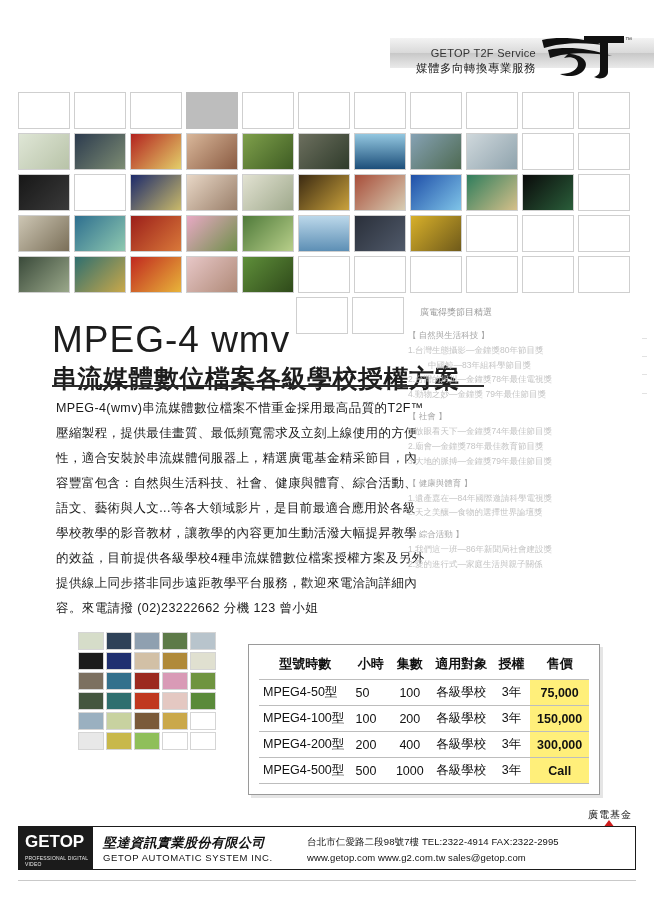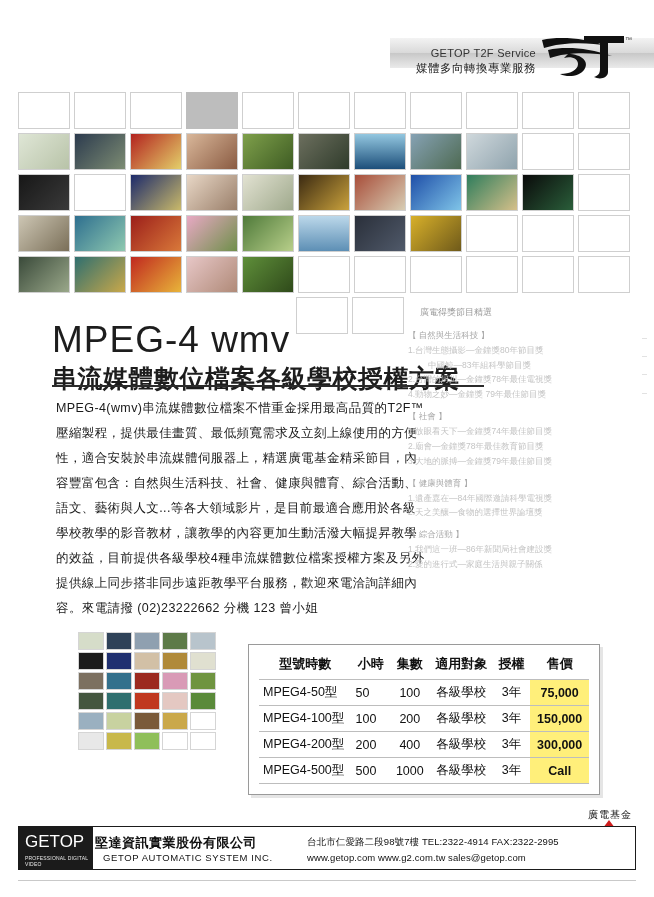--- a/index.html
+++ b/index.html
@@ -249,38 +249,39 @@
     top: 0;
     width: 74px;
     height: 42px;
     background: #1b1b1b;
     color: #ffffff;
     box-sizing: border-box;
     padding: 6px 4px 0 6px;
   }
   .getop-tag .g1 {
     font-size: 17px;
-    font-weight: normal;
+    font-weight: bold;
     letter-spacing: 0px;
     line-height: 1;
   }
   .getop-tag .g2 {
     font-size: 5px;
     letter-spacing: .2px;
     margin-top: 5px;
     color: #e8e8e8;
   }
   .footer-cn {
     position: absolute;
-    left: 76px;
+    left: 84px;
     top: 7px;
     font-size: 13px;
     font-weight: bold;
     color: #111;
     letter-spacing: .5px;
+    font-style: italic;
   }
   .footer-en {
     position: absolute;
     left: 84px;
     top: 25px;
     font-size: 9.5px;
     color: #111;
     letter-spacing: .6px;
   }
   .footer-addr {

